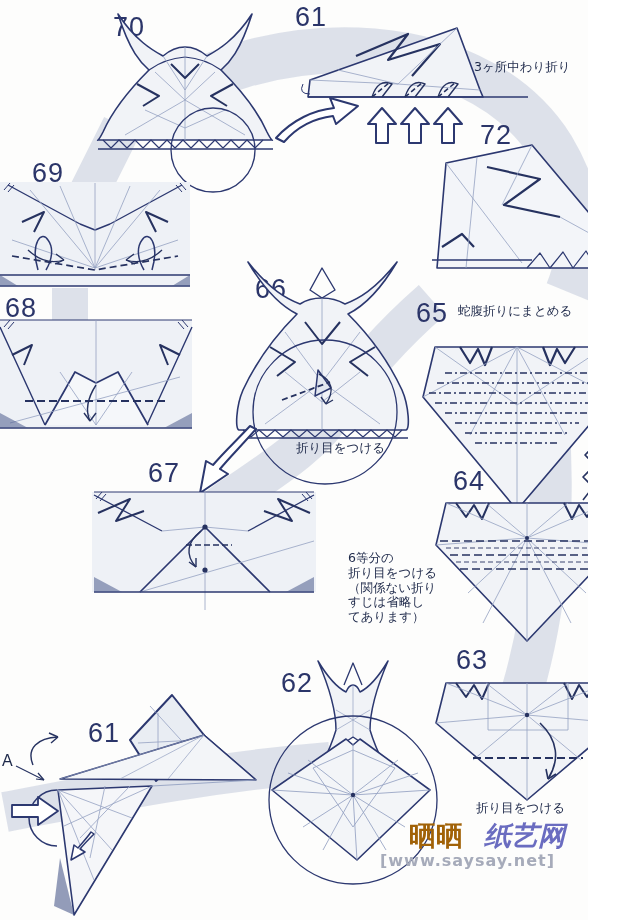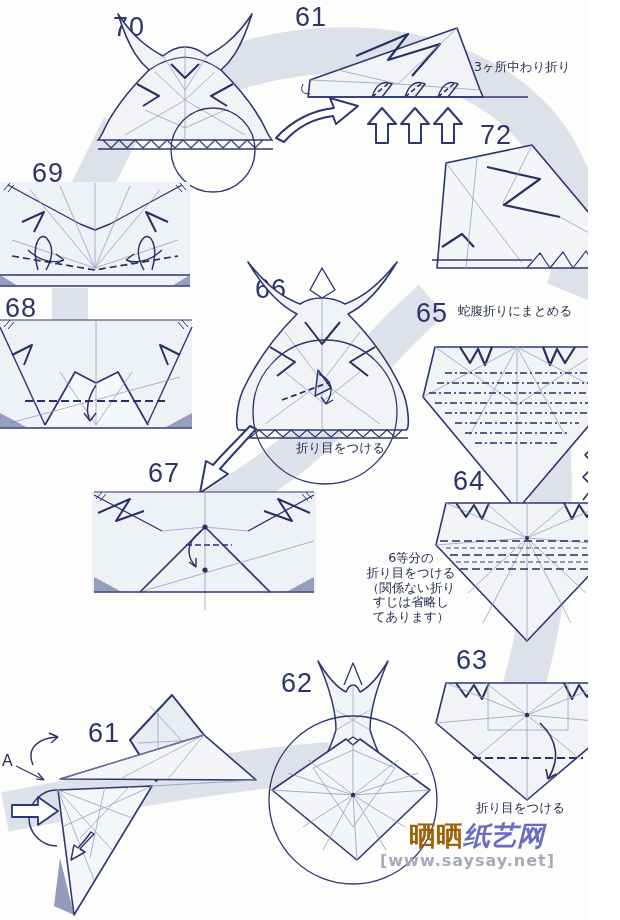--- a/index.html
+++ b/index.html
@@ -13,29 +13,29 @@
     position:absolute;
     font-family:"Liberation Sans", sans-serif;
     font-size:27px;color:#2b3569;letter-spacing:1px;
   }
   .note{
     position:absolute;
     font-family:"DejaVu Sans", sans-serif;
     font-size:12.5px;color:#1d2849;line-height:1.18;
     white-space:pre-line;
   }
-  .note-center{text-align:center;}
+  .note-center{text-align:left;}
   .point-label{
     position:absolute;font-family:"Liberation Sans",sans-serif;
     font-size:16px;color:#1d2849;
   }
   .watermark{position:absolute;left:380px;top:822px;width:210px;}
   .wm-line1{font-family:"DejaVu Sans",sans-serif;font-weight:bold;font-size:27px;line-height:1;}
   .wm-pink{color:#a16207;margin-left:29px;}
-  .wm-blue{color:#6a6cc0;font-style:italic;}
+  .wm-blue{color:#6a6cc0;font-style:italic;margin-left:21px;}
   .wm-url{
     font-family:"DejaVu Sans",sans-serif;font-weight:bold;font-size:16px;
     color:#a6abba;letter-spacing:1px;margin-top:2px;
   }
   .page-number{
     position:absolute;left:588px;top:888px;
     font-family:"Liberation Serif", serif;font-weight:bold;
     font-size:19px;color:#0369a1;
   }
 </style>

